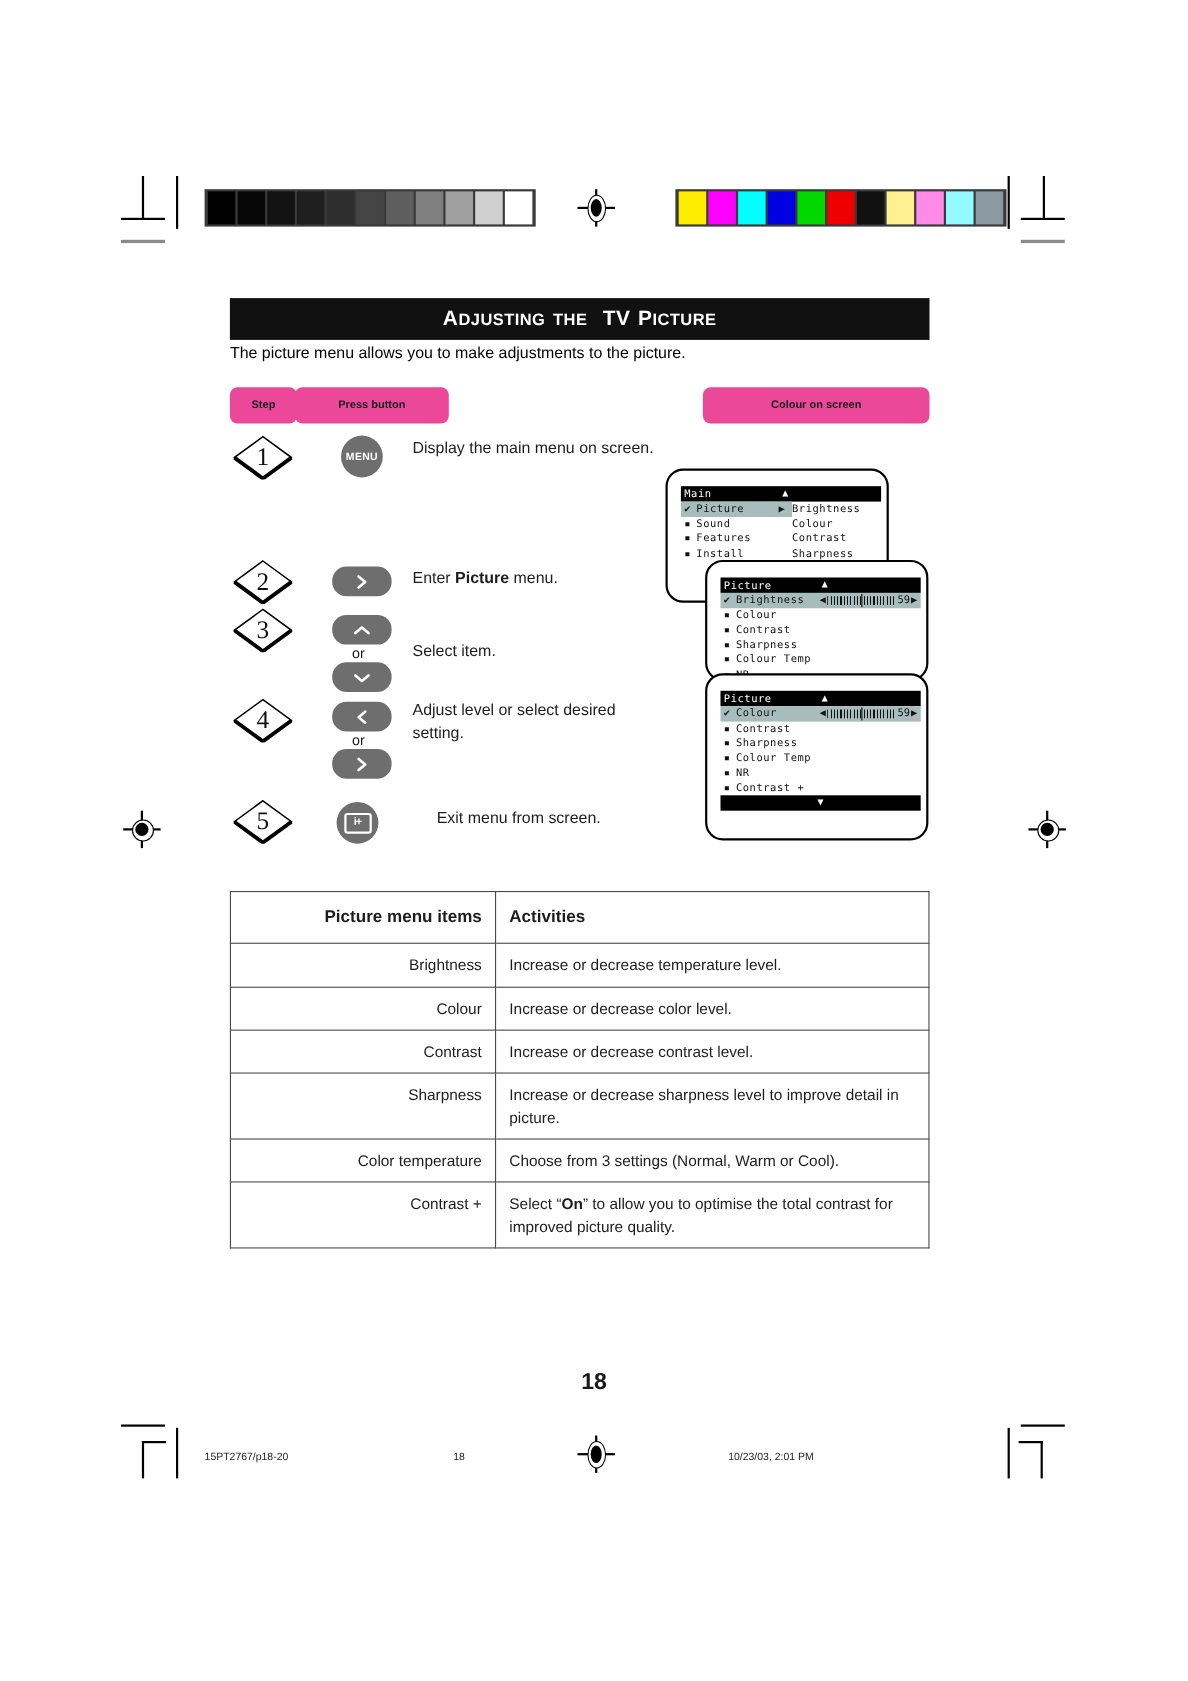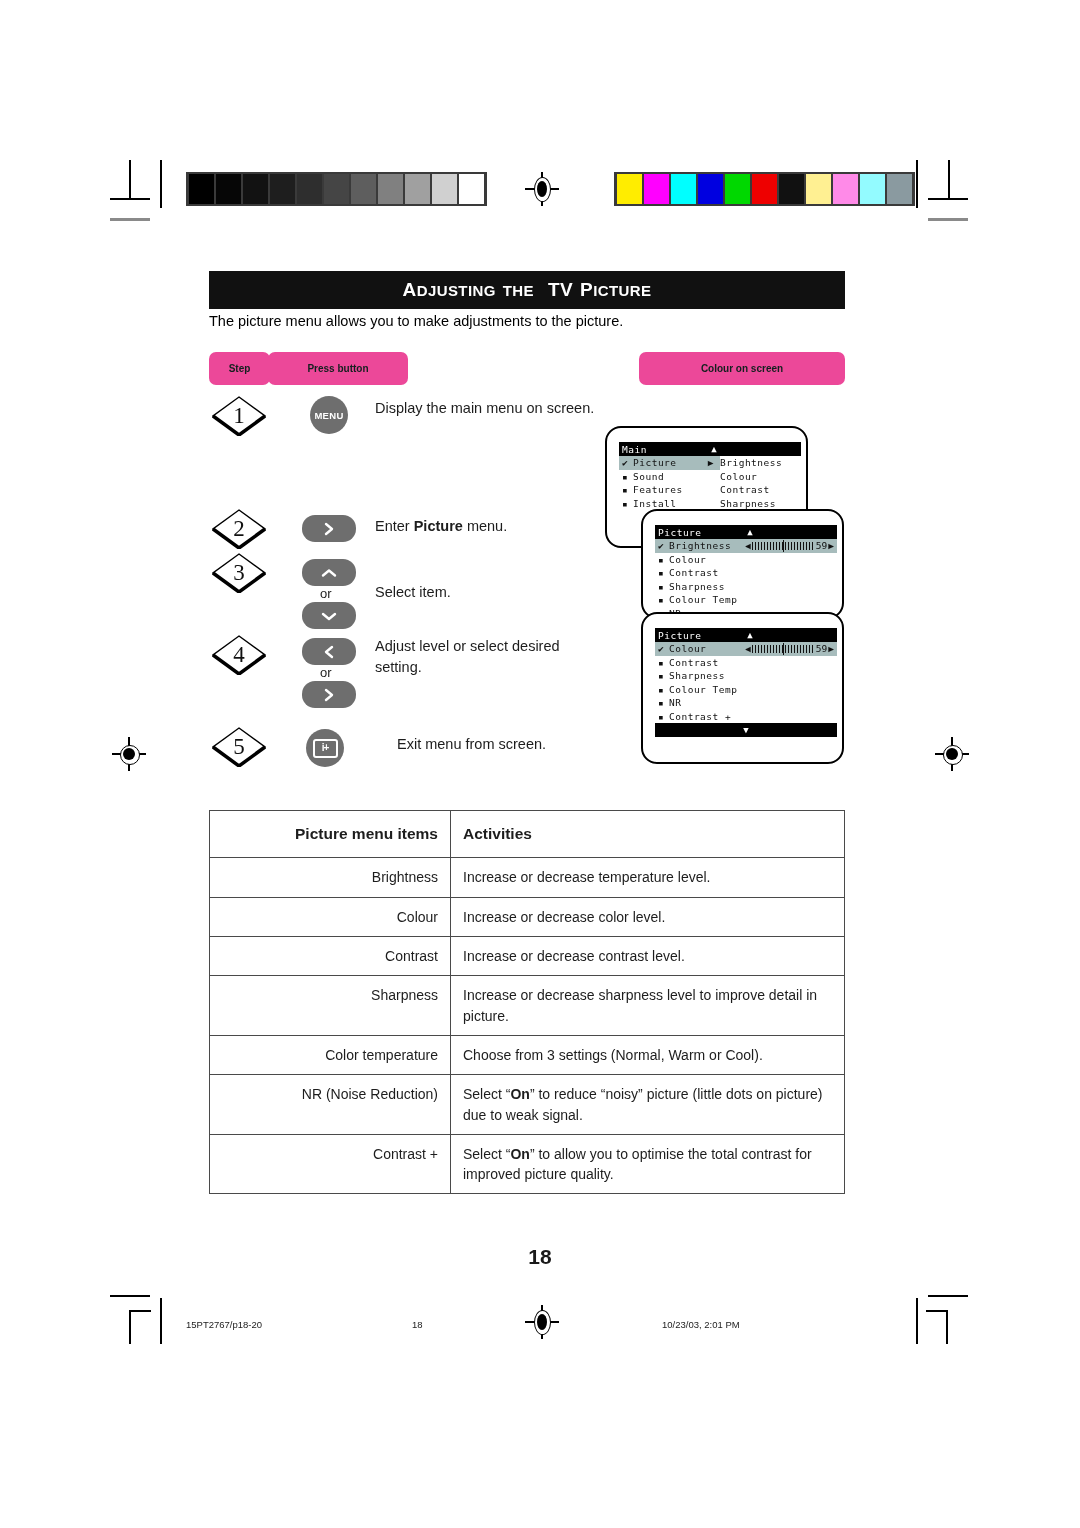--- a/index.html
+++ b/index.html
@@ -453,24 +453,20 @@
       </tr>
       <tr>
         <td class="c1">Sharpness</td>
         <td>Increase or decrease sharpness level to improve detail in picture.</td>
       </tr>
       <tr>
         <td class="c1">Color temperature</td>
         <td>Choose from 3 settings (Normal, Warm or Cool).</td>
       </tr>
       <tr>
-        <td class="c1">NR (Noise Reduction)</td>
-        <td>Select “<b>On</b>” to reduce “noisy” picture (little dots on picture) due to weak signal.</td>
-      </tr>
-      <tr>
         <td class="c1">Contrast +</td>
         <td>Select “<b>On</b>” to allow you to optimise the total contrast for improved picture quality.</td>
       </tr>
     </tbody>
 </table>
 
 <div class="pageno">18</div>
 <div class="footer" style="left:186px;top:1319px;">15PT2767/p18-20</div>
 <div class="footer" style="left:412px;top:1319px;">18</div>
 <div class="footer" style="left:662px;top:1319px;">10/23/03, 2:01 PM</div>

